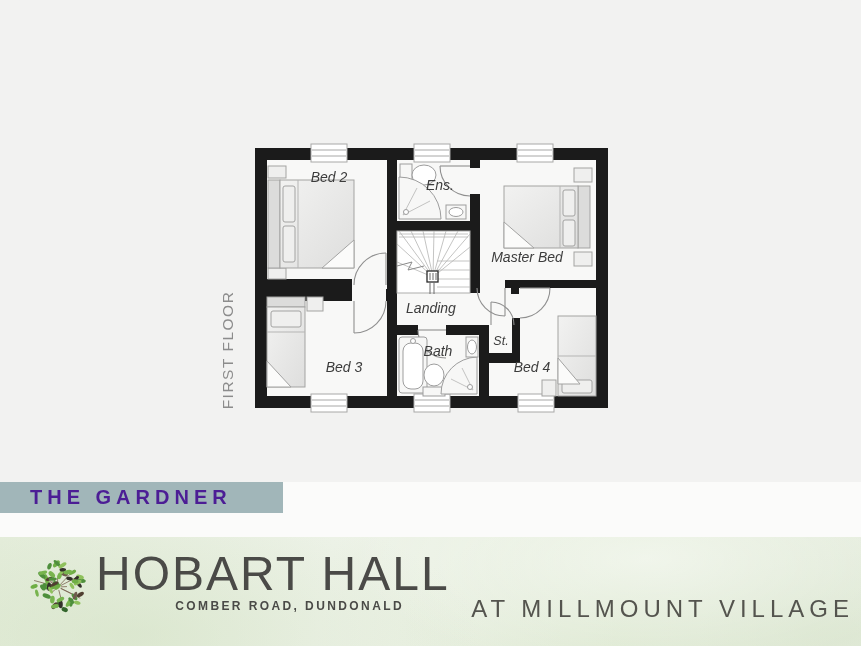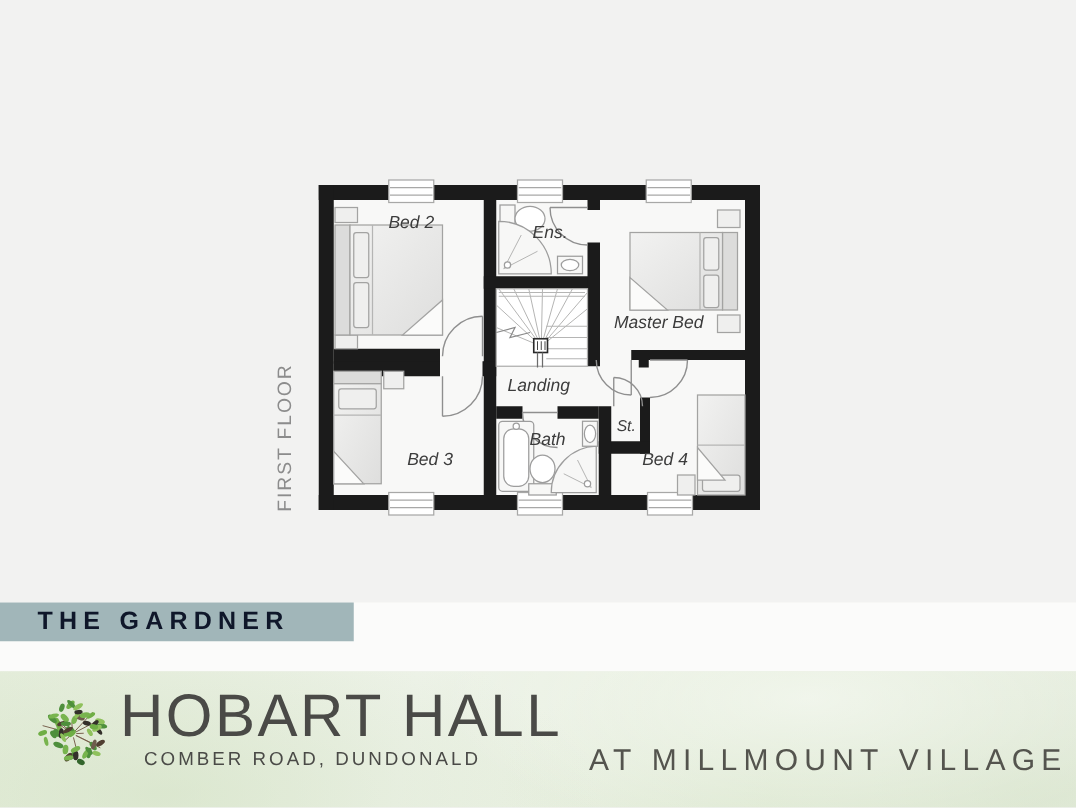--- a/index.html
+++ b/index.html
@@ -1,32 +1,32 @@
 <!DOCTYPE html>
 <html><head>
 <meta charset="utf-8">
 <style>
   html,body{margin:0;padding:0;width:861px;height:646px;overflow:hidden;
     font-family:"Liberation Sans",sans-serif;background:#f2f2f1;}
   .page{position:relative;width:861px;height:646px;background:#f2f2f1;border-radius:22px;}
   .plan-svg{position:absolute;left:0;top:0;}
   .lower-strip{position:absolute;left:0;top:482px;width:861px;height:55px;background:#fbfbfa;}
   .gardner{position:absolute;left:0;top:482px;width:283px;height:31px;background:#a1b6b9;}
-  .gardner span{display:block;line-height:31px;padding-left:30px;color:#0f172a;
+  .gardner span{display:block;line-height:31px;padding-left:30px;color:#4c1d95;
     font-weight:bold;font-size:20px;letter-spacing:5px;}
   .footer{position:absolute;left:0;top:537px;width:861px;height:109px;
     background:
       radial-gradient(420px 160px at 75% 20%, rgba(255,255,255,.55), rgba(255,255,255,0) 70%),
       radial-gradient(500px 200px at 15% 90%, rgba(205,222,188,.5), rgba(205,222,188,0) 70%),
       radial-gradient(600px 220px at 95% 85%, rgba(210,224,196,.55), rgba(210,224,196,0) 70%),
       linear-gradient(100deg,#e6eedd 0%,#eef3e9 38%,#e2ecd7 72%,#eaf0e4 100%);}
   .logo-wrap{position:absolute;left:16px;top:8px;width:84px;height:84px;}
   .dev-block{position:absolute;left:96px;top:19px;width:308px;text-align:center;color:#4a4a47;}
   .dev-name{font-size:48px;line-height:36px;font-weight:normal;letter-spacing:2px;white-space:nowrap;}
-  .dev-addr{margin-top:7px;font-size:15px;font-weight:normal;letter-spacing:2.4px;white-space:nowrap;}
+  .dev-addr{margin-top:7px;font-size:12px;font-weight:bold;letter-spacing:2.4px;white-space:nowrap;text-align:right;}
   .loc-line{position:absolute;right:7px;top:58px;font-size:24px;letter-spacing:5px;
     color:#54544e;white-space:nowrap;}
   
   .wall{fill:#1b1b1b;}
   .room{fill:#f8f8f7;}
   .fixt{fill:#f7f7f6;stroke:#9d9d9d;stroke-width:1;}
   .fixt2{fill:#fff;stroke:#9d9d9d;stroke-width:1;}
   .furn{fill:#efefee;stroke:#a3a3a2;stroke-width:1;}
   .furn-dk{fill:#dcdcdb;stroke:#a3a3a2;stroke-width:1;}
   .door{fill:none;stroke:#8f8f8f;stroke-width:1.1;}

